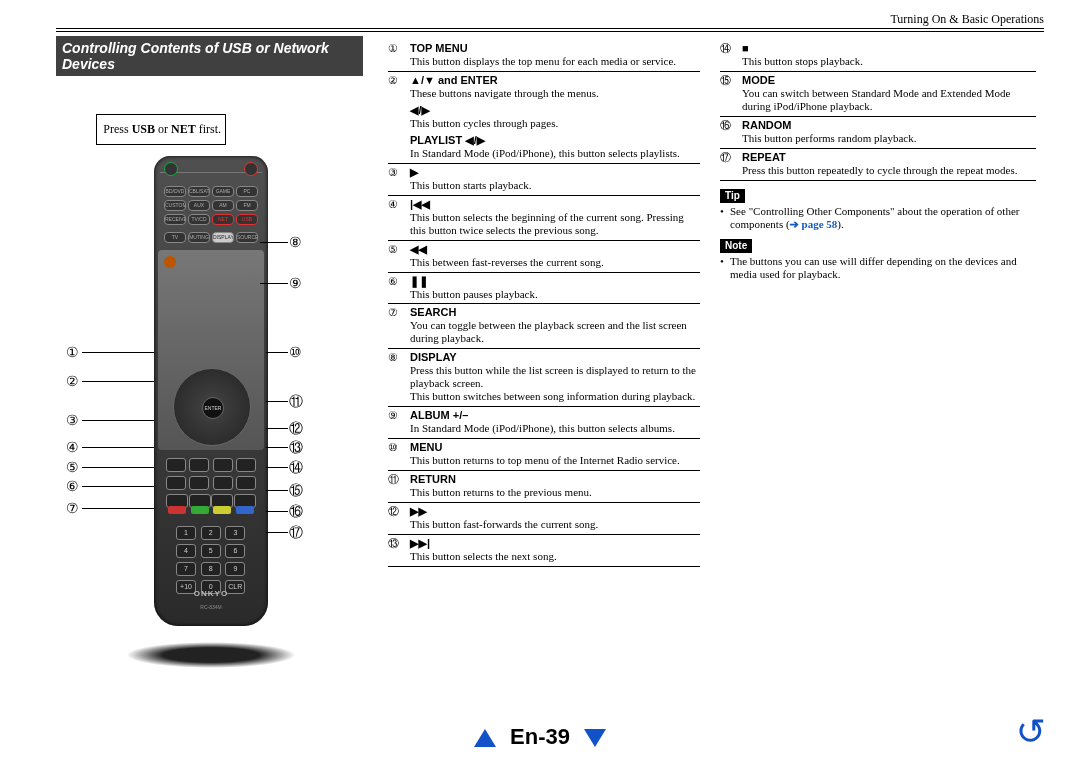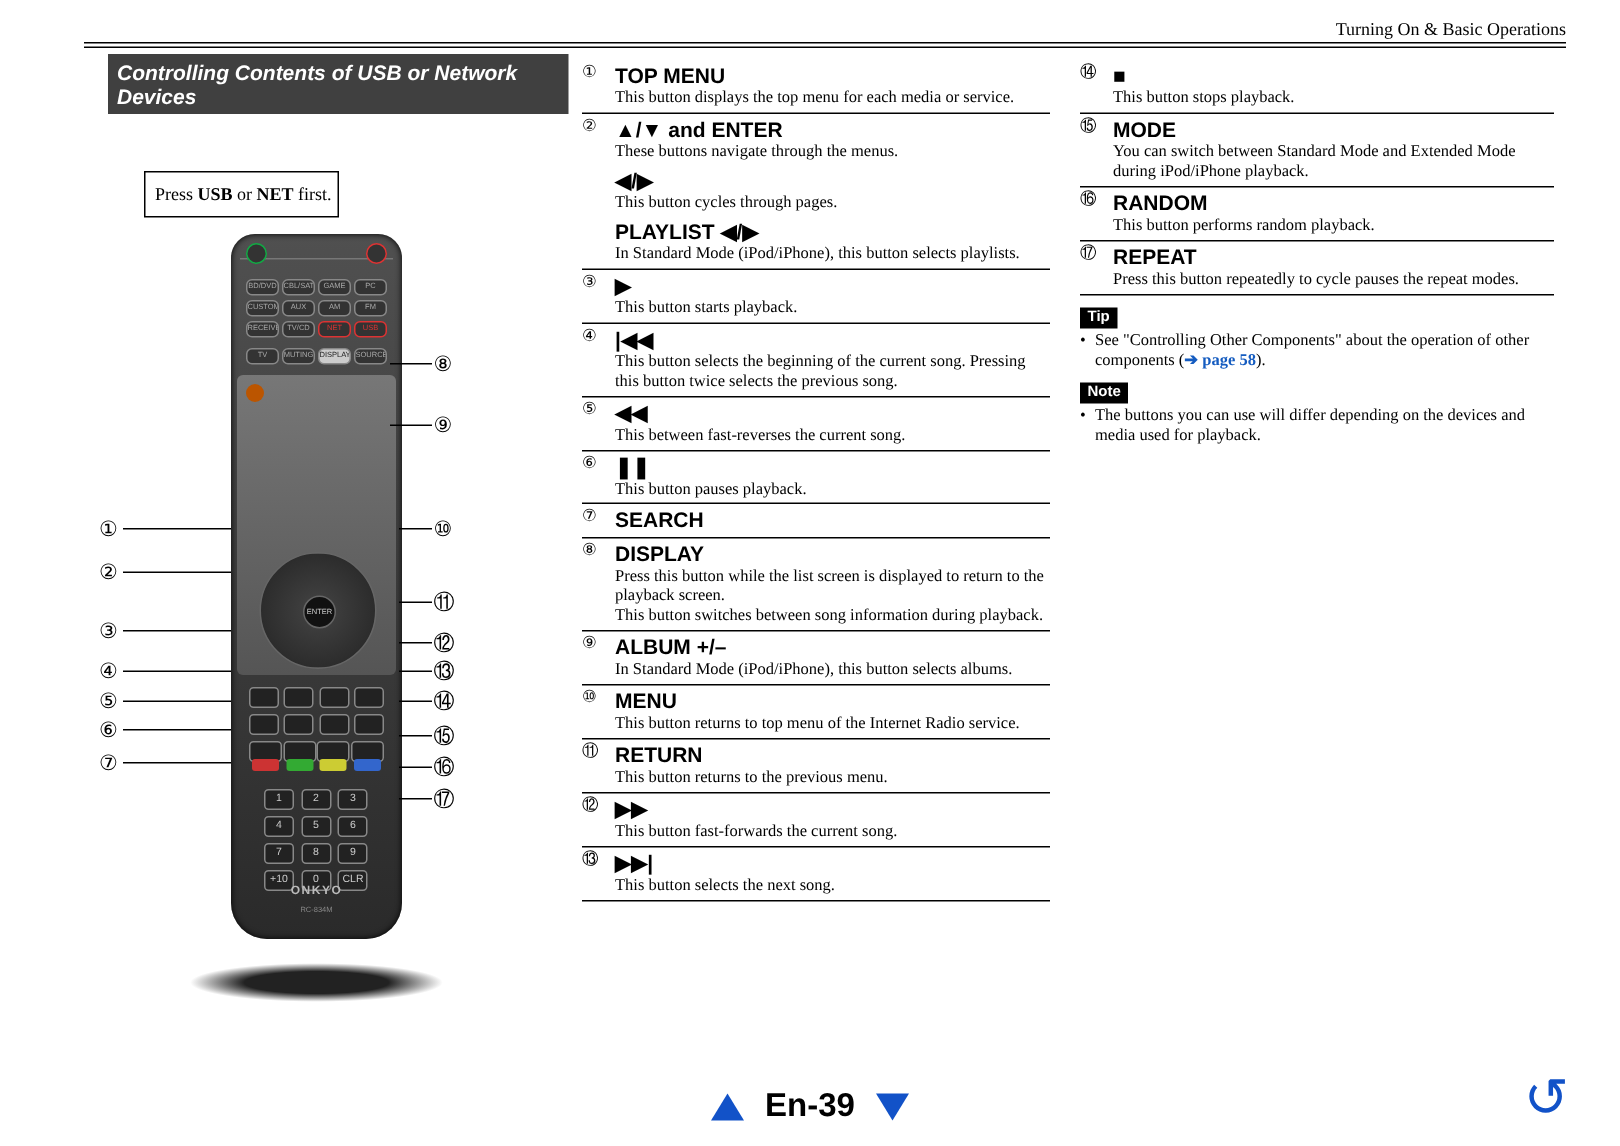--- a/index.html
+++ b/index.html
@@ -1,27 +1,27 @@
 <!DOCTYPE html>
 <html><head>
 <meta charset="utf-8">
 <style>
   html,body{margin:0;padding:0;background:#fff;font-family:"Times New Roman",Times,serif;color:#000;}
   .page{width:1080px;height:764px;position:relative;box-sizing:border-box;padding:20px 30px 30px 30px;}
   .header-right{position:absolute;top:12px;right:36px;font-size:12px;}
   .rule{position:absolute;top:28px;left:56px;right:36px;border-top:1px solid #000;}
   .rule2{position:absolute;top:31px;left:56px;right:36px;border-top:1px solid #000;}
-  .titleblock{position:absolute;top:36px;left:72px;width:295px;background:#404040;color:#fff;padding:4px 6px;font:italic bold 14px Arial,Helvetica,sans-serif;}
+  .titleblock{position:absolute;top:36px;left:56px;width:295px;background:#404040;color:#fff;padding:4px 6px;font:italic bold 14px Arial,Helvetica,sans-serif;}
   .notebox{position:absolute;top:114px;left:96px;width:120px;border:1px solid #000;font:12px "Times New Roman";text-align:right;padding:7px 4px;}
   
   .col-mid{position:absolute;top:40px;left:388px;width:312px;font-size:11px;line-height:1.18;}
   .item{border-bottom:1px solid #000;padding:2px 0 3px 0;display:flex;}
   .num{display:inline-block;width:22px;flex:0 0 22px;font-weight:normal;font-size:11px;}
   .body{flex:1;}
-  .heading{font-weight:bold;font-family:Arial,Helvetica,sans-serif;font-size:14px;}
+  .heading{font-weight:bold;font-family:Arial,Helvetica,sans-serif;font-size:11px;}
   .desc{display:block;}
   .sub{margin-top:4px;}
   
   .col-right{position:absolute;top:40px;left:720px;width:316px;font-size:11px;line-height:1.18;}
   .tag{display:inline-block;background:#000;color:#fff;font:bold 10px Arial,Helvetica,sans-serif;padding:1px 5px 2px 5px;}
   .link{color:#155CC0;font-weight:bold;}
   .bullet{display:flex;margin-top:2px;}
   .bullet .dot{flex:0 0 10px;}
   
   .footer{position:absolute;bottom:14px;left:0;width:1080px;text-align:center;font:bold 22px Arial,Helvetica,sans-serif;}
@@ -206,21 +206,21 @@
       <div class="item">
         <span class="num">⑤</span>
         <span class="body"><span class="heading">◀◀</span><br><span class="desc">This between fast-reverses the current song.</span></span>
       </div>
       <div class="item">
         <span class="num">⑥</span>
         <span class="body"><span class="heading">❚❚</span><br><span class="desc">This button pauses playback.</span></span>
       </div>
       <div class="item">
         <span class="num">⑦</span>
-        <span class="body"><span class="heading">SEARCH</span><br></span>
+        <span class="body"><span class="heading">SEARCH</span><br><span class="desc">You can toggle between the playback screen and the list screen during playback.</span></span>
       </div>
       <div class="item">
         <span class="num">⑧</span>
         <span class="body"><span class="heading">DISPLAY</span><br><span class="desc">Press this button while the list screen is displayed to return to the playback screen.</span><span class="desc">This button switches between song information during playback.</span></span>
       </div>
       <div class="item">
         <span class="num">⑨</span>
         <span class="body"><span class="heading">ALBUM +/–</span><br><span class="desc">In Standard Mode (iPod/iPhone), this button selects albums.</span></span>
       </div>
       <div class="item">
@@ -250,21 +250,21 @@
       <div class="item">
         <span class="num">⑮</span>
         <span class="body"><span class="heading">MODE</span><br><span class="desc">You can switch between Standard Mode and Extended Mode during iPod/iPhone playback.</span></span>
       </div>
       <div class="item">
         <span class="num">⑯</span>
         <span class="body"><span class="heading">RANDOM</span><br><span class="desc">This button performs random playback.</span></span>
       </div>
       <div class="item">
         <span class="num">⑰</span>
-        <span class="body"><span class="heading">REPEAT</span><br><span class="desc">Press this button repeatedly to cycle pauses the repeat modes.</span></span>
+        <span class="body"><span class="heading">REPEAT</span><br><span class="desc">Press this button repeatedly to cycle through the repeat modes.</span></span>
       </div>
       <div style="margin-top: 8px;"><span class="tag">Tip</span><div class="bullet">
           <span class="dot">•</span>
           <span>See "Controlling Other Components" about the operation of other components (<span class="link">➔ page 58</span>).</span>
         </div></div>
       <div style="margin-top: 8px;"><span class="tag">Note</span><div class="bullet">
           <span class="dot">•</span>
           <span>The buttons you can use will differ depending on the devices and media used for playback.</span>
         </div></div>
     </div>

